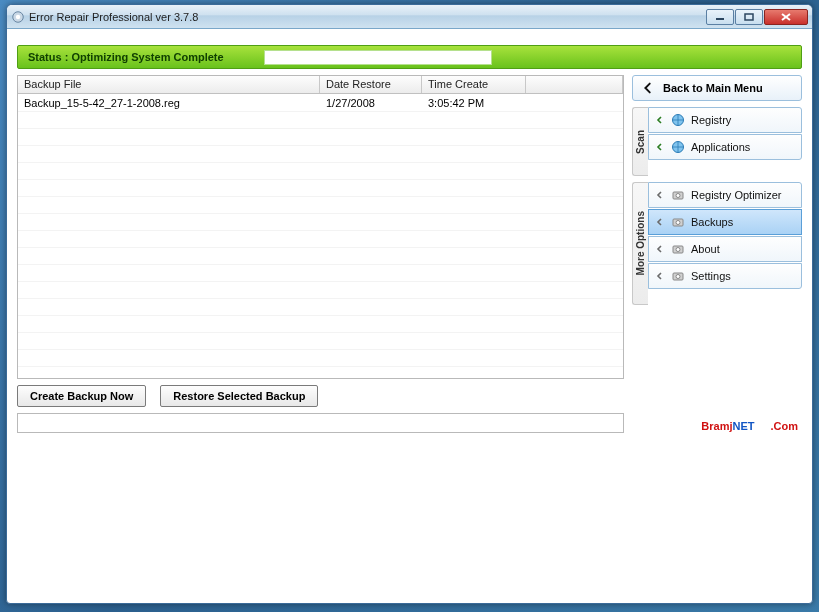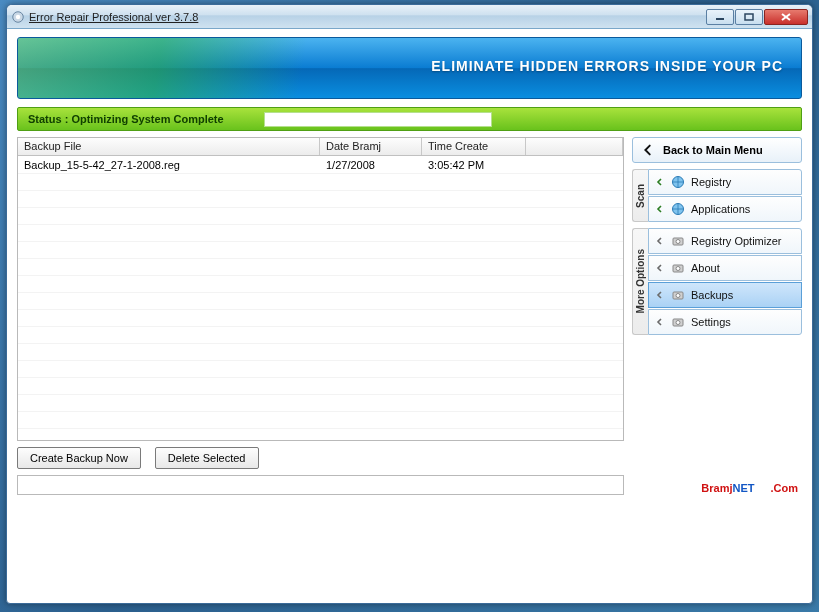--- a/index.html
+++ b/index.html
@@ -2,21 +2,21 @@
 <html><head>
 <meta charset="utf-8">
 <style>
   * { box-sizing: border-box; margin: 0; padding: 0; font-family: Tahoma, sans-serif; font-size: 11px; }
   body { background: linear-gradient(135deg, #4a8bc2 0%, #2b5f8d 50%, #3a7aa8 100%); width: 819px; height: 612px; overflow: hidden; }
 
   .window { width: 807px; height: 600px; margin: 4px auto 0; background: #fff; border: 1px solid #3b6b99; border-radius: 6px 6px 4px 4px; box-shadow: 0 0 6px rgba(0,0,0,0.4); overflow: hidden; }
 
   .titlebar { height: 24px; background: linear-gradient(to bottom, #e9f1f8 0%, #cde0ef 45%, #b7d1e6 46%, #cfe2f0 100%); display: flex; align-items: center; padding: 0 4px; border-bottom: 1px solid #7aa7c9; }
   .titlebar .app-icon { width: 14px; height: 14px; margin-right: 4px; }
-  .titlebar .title { color: #222; flex: 1; font-size: 11px; text-decoration: underline; }
+  .titlebar .title { color: #222; flex: 1; font-size: 11px; }
   .winbtns { display: flex; gap: 0; }
   .winbtn { width: 28px; height: 16px; border: 1px solid #5a7fa3; border-radius: 2px; display: flex; align-items: center; justify-content: center; margin-left: 1px; background: linear-gradient(to bottom,#eaf3fb,#c8deef); cursor: pointer; }
   .winbtn.close { background: linear-gradient(to bottom,#e77a6e,#c9302c); border-color: #8a2420; width: 44px; }
   .winbtn svg { display:block; }
 
   .appbody { padding: 8px 10px 6px; background: #fff; }
 
   .banner { height: 62px; border-radius: 3px; background:
     linear-gradient(to bottom, #4bb3f0 0%, #0a7cd2 50%, #0568b7 51%, #0a8ee0 100%);
     position: relative; border: 1px solid #0a5a9c; overflow: hidden; }
@@ -39,34 +39,34 @@
   .th.c4 { flex:1; }
   .trow { display:flex; border-bottom:1px solid #f3f3f3; height:18px; align-items:center; }
   .td { padding:1px 6px; font-size:11px; color:#000; }
   .td.c1 { flex:0 0 302px; }
   .td.c2 { flex:0 0 102px; }
   .td.c3 { flex:0 0 104px; }
   .stripe { border-bottom:1px solid #f3f3f3; height:17px; }
 
   .actions { display:flex; gap:14px; margin-top:6px; }
   .btn { height:22px; padding:0 12px; border:1px solid #7a7a7a; border-radius:2px;
-    background:linear-gradient(to bottom,#fdfdfd,#e8e8e8); font-weight:normal; font-size:11px; cursor:pointer; }
+    background:linear-gradient(to bottom,#fdfdfd,#e8e8e8); font-weight:bold; font-size:11px; cursor:pointer; }
 
   .footerbox { margin-top:6px; border:1px solid #b9b9b9; height:20px; }
 
   .sidebar { flex:0 0 170px; display:flex; flex-direction:column; gap:6px; }
   .mainmenu-btn { height:26px; border:1px solid #9bbfdd; border-radius:3px; background:linear-gradient(to bottom,#ffffff,#e8f1f9); display:flex; align-items:center; padding:0 8px; font-weight:bold; font-size:12px; cursor:pointer; gap:8px; }
 
   .sidegroup { display:flex; }
   .sidegroup .lab { width:16px; background:linear-gradient(to bottom,#f7f7f7,#ececec); border:1px solid #c8c8c8; border-right:none; border-radius:3px 0 0 3px; display:flex; align-items:center; justify-content:center; }
   .sidegroup .lab span { writing-mode: vertical-rl; transform:rotate(180deg); font-weight:bold; font-size:10px; color:#333; }
   .sideitems { flex:1; display:flex; flex-direction:column; }
   .sideitem { height:26px; border:1px solid #9bbfdd; display:flex; align-items:center; gap:6px; padding:0 6px; background:linear-gradient(to bottom,#fefefe,#f0f6fb); cursor:pointer; margin-bottom:1px; }
   .sideitem.first { border-radius:0 3px 0 0; }
-  .sideitem.last { border-radius:0 0 3px 0; margin-bottom:0; }
+  .sideitem.last { border-radius:0 0 3px 0; margin-bottom:16px; }
   .sideitem.selected { background:linear-gradient(to bottom,#cfe6fb,#aad2f5); border-color:#5a9fd8; }
   .sideitem .chev { width:10px; height:10px; }
   .sideitem .ic { width:14px; height:14px; }
   .sideitem .txt { font-size:11px; color:#111; }
 
   .watermark { position:absolute; right:14px; bottom:6px; font-weight:bold; font-size:15px; }
   .watermark .a { color:#d01212; } .watermark .b { color:#1256c4; } .watermark .c { color:#d01212;padding-left:16px; }
 
   .relwrap { position:relative; }
 </style>
@@ -95,36 +95,33 @@
           <svg width="12" height="10">
             <line x1="2" y1="2" x2="10" y2="8" stroke="#fff" stroke-width="2"></line>
             <line x1="10" y1="2" x2="2" y2="8" stroke="#fff" stroke-width="2"></line>
           </svg>
         </div>
     </div>
   </div>
 
   <div class="appbody relwrap">
 
-    <div class="banner">
-      <div class="banner-text">ELIMINATE HIDDEN ERRORS INSIDE YOUR PC</div>
-    </div>
 
     <div class="statusbar">
       <span>Status : Optimizing System Complete</span>
       <div class="progress"></div>
     </div>
 
     <div class="content">
 
       <div class="listpane">
         <div class="tablewrap">
           <div class="thead">
             <div class="th c1">Backup File</div>
-            <div class="th c2">Date Bramj</div>
+            <div class="th c2">Date Restore</div>
             <div class="th c3">Time Create</div>
             <div class="th c4"></div>
           </div>
           <div class="trow">
             <div class="td c1">Backup_15-5-42_27-1-2008.reg</div>
             <div class="td c2">1/27/2008</div>
             <div class="td c3">3:05:42 PM</div>
           </div>
           <div class="stripe"></div>
             <div class="stripe"></div>
@@ -142,21 +139,21 @@
             <div class="stripe"></div>
             <div class="stripe"></div>
             <div class="stripe"></div>
             <div class="stripe"></div>
             <div class="stripe"></div>
             <div class="stripe"></div>
         </div>
 
         <div class="actions">
           <button class="btn">Create Backup Now</button>
-          <button class="btn">Delete Selected</button>
+          <button class="btn">Restore Selected Backup</button>
         </div>
 
         <div class="footerbox"></div>
       </div>
 
       <div class="sidebar">
         <div class="mainmenu-btn">
           <svg width="14" height="14" viewBox="0 0 16 16">
               <path d="M10 3 L5 8 L10 13" fill="none" stroke="#111" stroke-width="2.2" stroke-linecap="round"></path>
             </svg>
@@ -199,39 +196,39 @@
             <div class="sideitem first">
               <svg class="chev" viewBox="0 0 10 10">
                   <path d="M6 2 L3 5 L6 8" fill="none" stroke="#6b6b6b" stroke-width="1.6"></path>
                 </svg>
               <svg class="ic" viewBox="0 0 14 14">
                   <rect x="2" y="4" width="10" height="7" rx="1" fill="#d0d0d0" stroke="#888"></rect>
                   <circle cx="7" cy="7.5" r="2" fill="#fff" stroke="#888"></circle>
                 </svg>
               <span class="txt">Registry Optimizer</span>
             </div>
+            <div class="sideitem selected">
+              <svg class="chev" viewBox="0 0 10 10">
+                  <path d="M6 2 L3 5 L6 8" fill="none" stroke="#6b6b6b" stroke-width="1.6"></path>
+                </svg>
+              <svg class="ic" viewBox="0 0 14 14">
+                  <rect x="2" y="4" width="10" height="7" rx="1" fill="#d0d0d0" stroke="#888"></rect>
+                  <circle cx="7" cy="7.5" r="2" fill="#fff" stroke="#888"></circle>
+                </svg>
+              <span class="txt">Backups</span>
+            </div>
             <div class="sideitem">
               <svg class="chev" viewBox="0 0 10 10">
                   <path d="M6 2 L3 5 L6 8" fill="none" stroke="#6b6b6b" stroke-width="1.6"></path>
                 </svg>
               <svg class="ic" viewBox="0 0 14 14">
                   <rect x="2" y="4" width="10" height="7" rx="1" fill="#d0d0d0" stroke="#888"></rect>
                   <circle cx="7" cy="7.5" r="2" fill="#fff" stroke="#888"></circle>
                 </svg>
               <span class="txt">About</span>
-            </div>
-            <div class="sideitem selected">
-              <svg class="chev" viewBox="0 0 10 10">
-                  <path d="M6 2 L3 5 L6 8" fill="none" stroke="#6b6b6b" stroke-width="1.6"></path>
-                </svg>
-              <svg class="ic" viewBox="0 0 14 14">
-                  <rect x="2" y="4" width="10" height="7" rx="1" fill="#d0d0d0" stroke="#888"></rect>
-                  <circle cx="7" cy="7.5" r="2" fill="#fff" stroke="#888"></circle>
-                </svg>
-              <span class="txt">Backups</span>
             </div>
             <div class="sideitem last">
               <svg class="chev" viewBox="0 0 10 10">
                   <path d="M6 2 L3 5 L6 8" fill="none" stroke="#6b6b6b" stroke-width="1.6"></path>
                 </svg>
               <svg class="ic" viewBox="0 0 14 14">
                   <rect x="2" y="4" width="10" height="7" rx="1" fill="#d0d0d0" stroke="#888"></rect>
                   <circle cx="7" cy="7.5" r="2" fill="#fff" stroke="#888"></circle>
                 </svg>
               <span class="txt">Settings</span>

